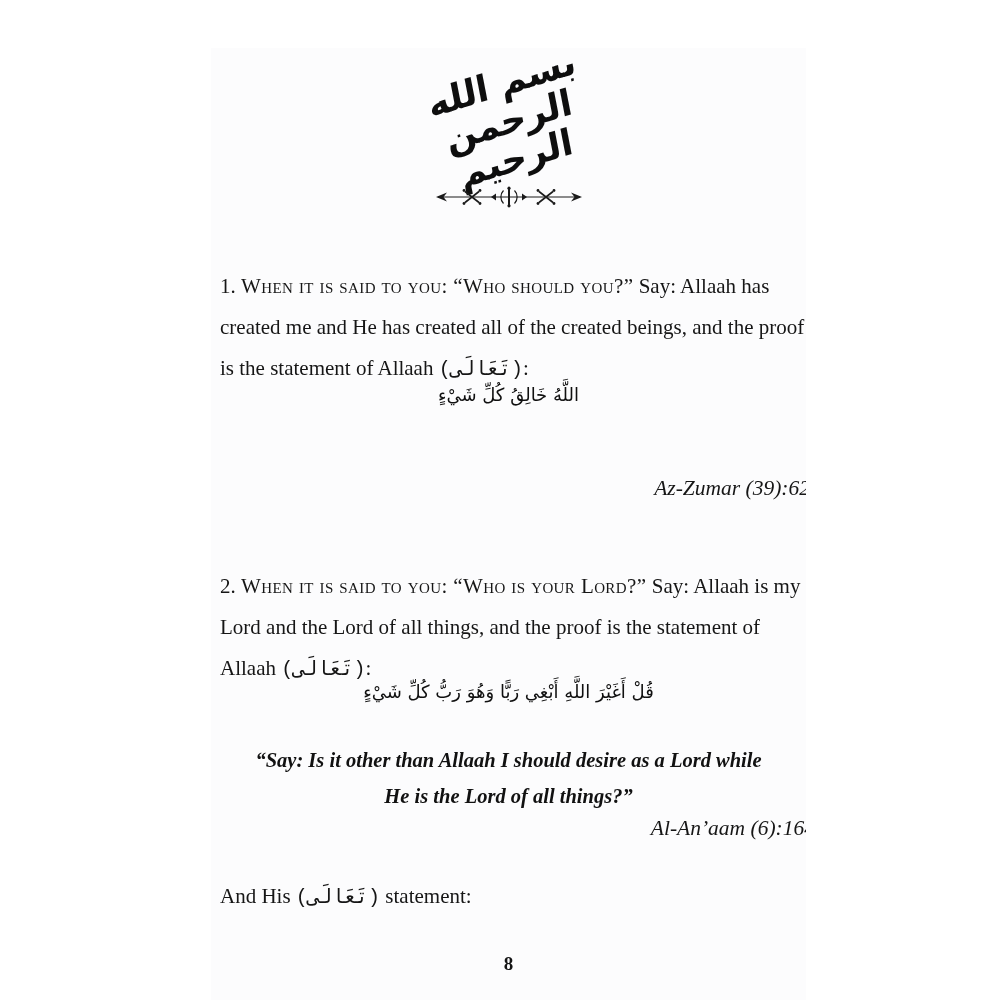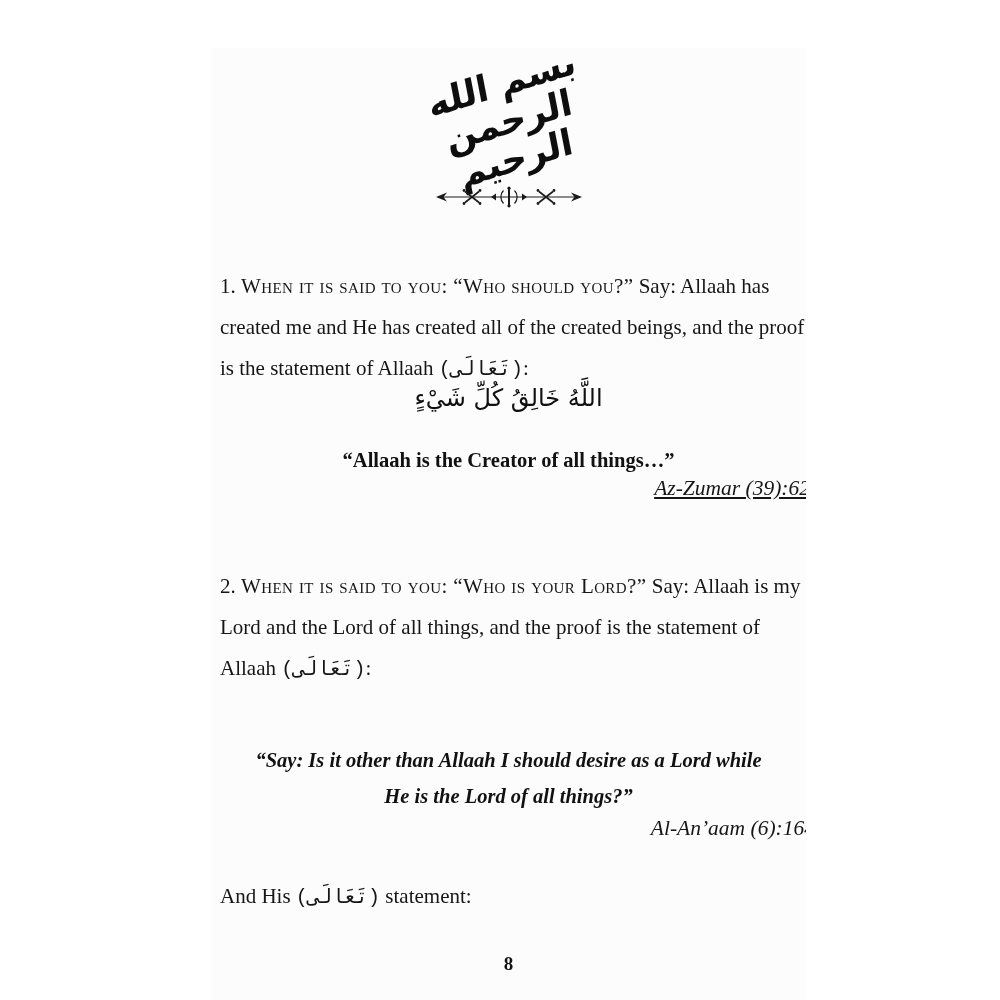--- a/index.html
+++ b/index.html
@@ -53,21 +53,21 @@
   .inline-ar {
     font-family: Liberation Mono, monospace;
     font-size: 20px;
   }
   .verse {
     position: absolute;
     left: 0; right: 0;
     text-align: center;
     direction: rtl;
     font-family: "DejaVu Sans", sans-serif;
-    font-size: 24px;
+    font-size: 18px;
     color: #101010;
   }
   .verse-1 { top: 336px; }
   .verse-2 { top: 633px; }
   .translation {
     position: absolute;
     left: 0; right: 0;
     text-align: center;
     font-weight: 700;
     font-size: 20.5px;
@@ -76,21 +76,21 @@
     color: #111111;
   }
   .translation-1 { top: 394px; }
   .translation-2 { top: 694px; font-style: italic; }
   .reference {
     position: absolute;
     font-style: italic;
     font-size: 21.5px;
     white-space: nowrap;
   }
-  .reference-1 { top: 428px; right: -4px; text-decoration: underline; }
+  .reference-1 { top: 428px; right: -4px; }
   .reference-2 { top: 768px; right: -9px; }
   .continuation {
     position: absolute;
     left: 9px; top: 815px;
     font-size: 21px;
   }
   .page-number {
     position: absolute;
     left: 0; right: 0; top: 905px;
     text-align: center;
@@ -133,31 +133,31 @@
 
   <p class="para para-1">
     <span>1.</span>
     <span class="q-smallcaps">When it is said to you: “Who should you?”</span>
     <span class="say-label">Say:</span>
     <span>Allaah has created me and He has created all of the created beings, and the proof is the statement of Allaah</span>
     <span class="inline-ar">(تَعَالَى)</span><span>:</span>
   </p>
 
   <div class="verse verse-1">اللَّهُ خَالِقُ كُلِّ شَيْءٍ</div>
-  <div class="translation translation-1">“Allaah is the Creator of all things…”</div>
   <div class="reference reference-1">Az-Zumar (39):62</div>
 
   <p class="para para-2">
     <span>2.</span>
     <span class="q-smallcaps">When it is said to you: “Who is your Lord?”</span>
     <span class="say-label">Say:</span>
     <span>Allaah is my Lord and the Lord of all things, and the proof is the statement of Allaah</span>
     <span class="inline-ar">(تَعَالَى)</span><span>:</span>
   </p>
 
+  <div class="verse verse-2">قُلْ أَغَيْرَ اللَّهِ أَبْغِي رَبًّا وَهُوَ رَبُّ كُلِّ شَيْءٍ</div>
   <div class="translation translation-2">“Say: Is it other than Allaah I should desire as a Lord while
 He is the Lord of all things?”</div>
   <div class="reference reference-2">Al-An’aam (6):164</div>
 
   <p class="continuation">
     <span>And His</span>
     <span class="inline-ar">(تَعَالَى)</span>
     <span>statement:</span>
   </p>
 

